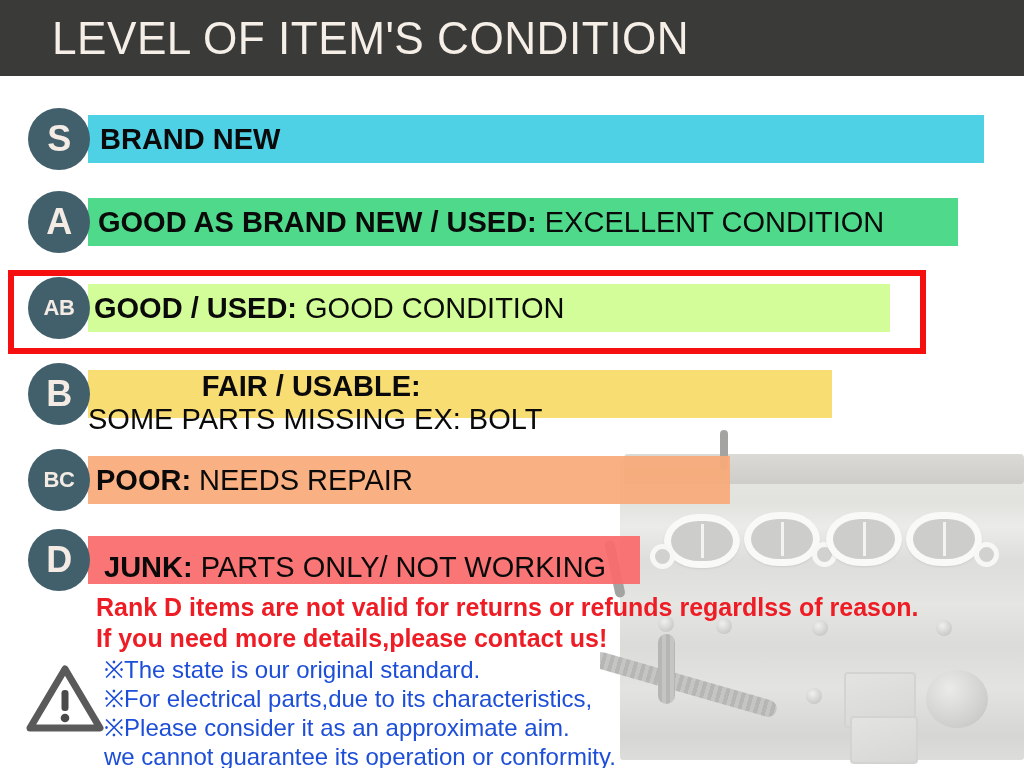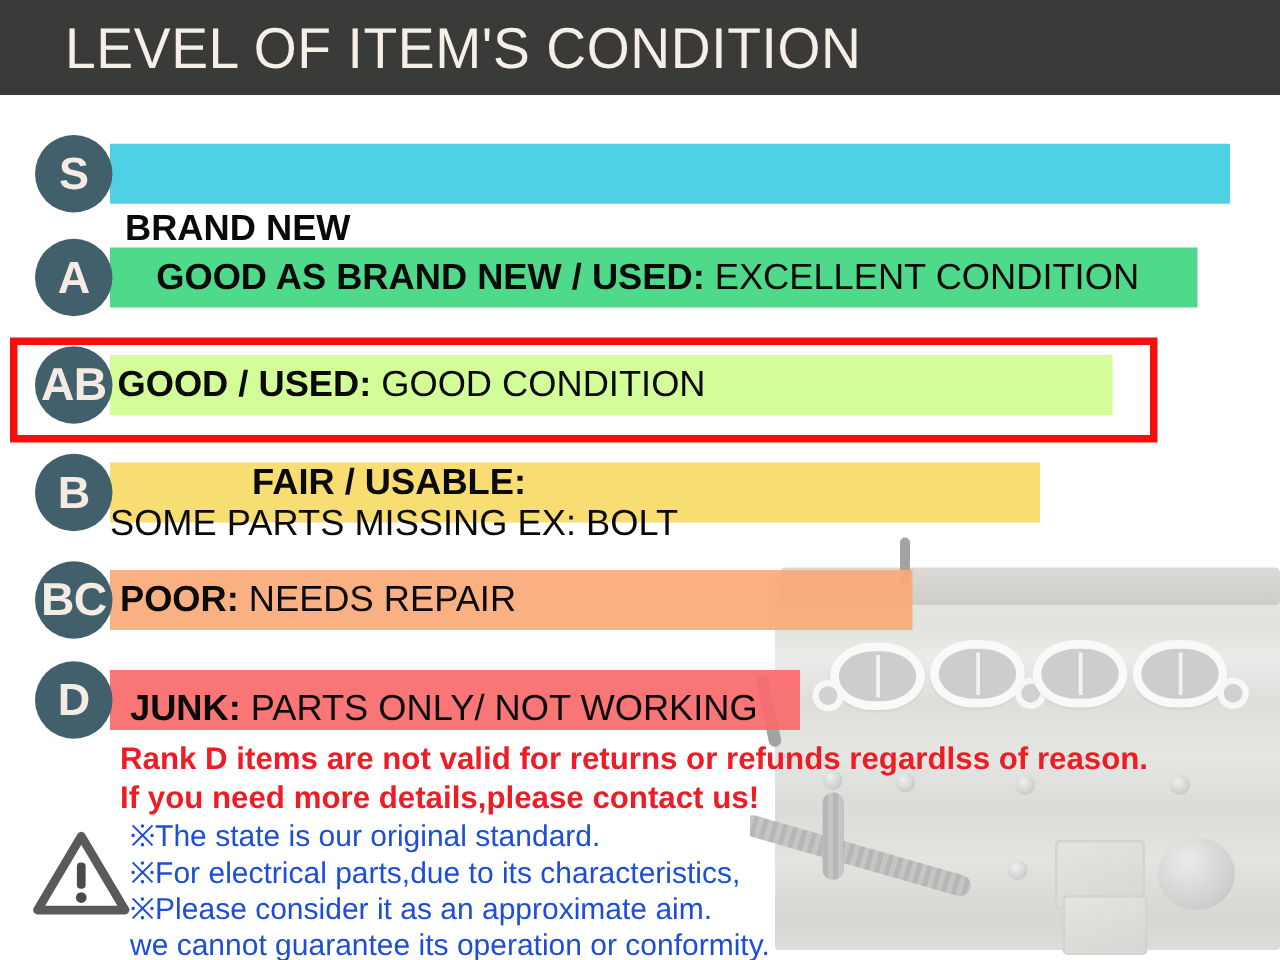--- a/index.html
+++ b/index.html
@@ -169,21 +169,21 @@
     color: #f4ece4;
     display: flex;
     align-items: center;
     justify-content: center;
     font-size: 36px;
     font-weight: 700;
     letter-spacing: -0.5px;
     z-index: 3;
   }
   .row-badge.two-char {
-    font-size: 37px;
+    font-size: 22px;
   }
   .row-text {
     position: absolute;
     top: 0;
     height: 48px;
     display: flex;
     align-items: center;
     white-space: nowrap;
     z-index: 4;
     color: #0a0a0a;
@@ -282,32 +282,32 @@
     <div class="header-title">LEVEL OF ITEM'S CONDITION</div>
   </div>
 
   <div class="rows">
 
     <div class="row" style="top:115px;">
       <div class="row-bar" style="width:896px; background:#4fd1e5;"></div>
       <div class="row-badge">
         <span>S</span>
       </div>
-      <div class="row-text" style="left:100px;margin-top:44px;">
+      <div class="row-text" style="left:100px;">
         <span class="lead">BRAND NEW</span>
         <span class="rest"></span>
       </div>
     </div>
 
     <div class="row" style="top:198px;">
       <div class="row-bar" style="width:870px; background:#4ed98b;"></div>
       <div class="row-badge">
         <span>A</span>
       </div>
-      <div class="row-text" style="left:98px;margin-left:27px;">
+      <div class="row-text" style="left:98px;">
         <span class="lead">GOOD AS BRAND NEW / USED:</span>
         <span class="rest">EXCELLENT CONDITION</span>
       </div>
     </div>
 
     <div class="highlight-box" style="left:8px; top:270px; width:906px; height:72px;"></div>
 
     <div class="row" style="top:284px;">
       <div class="row-bar" style="width:802px; background:#d2fd99;"></div>
       <div class="row-badge two-char">

